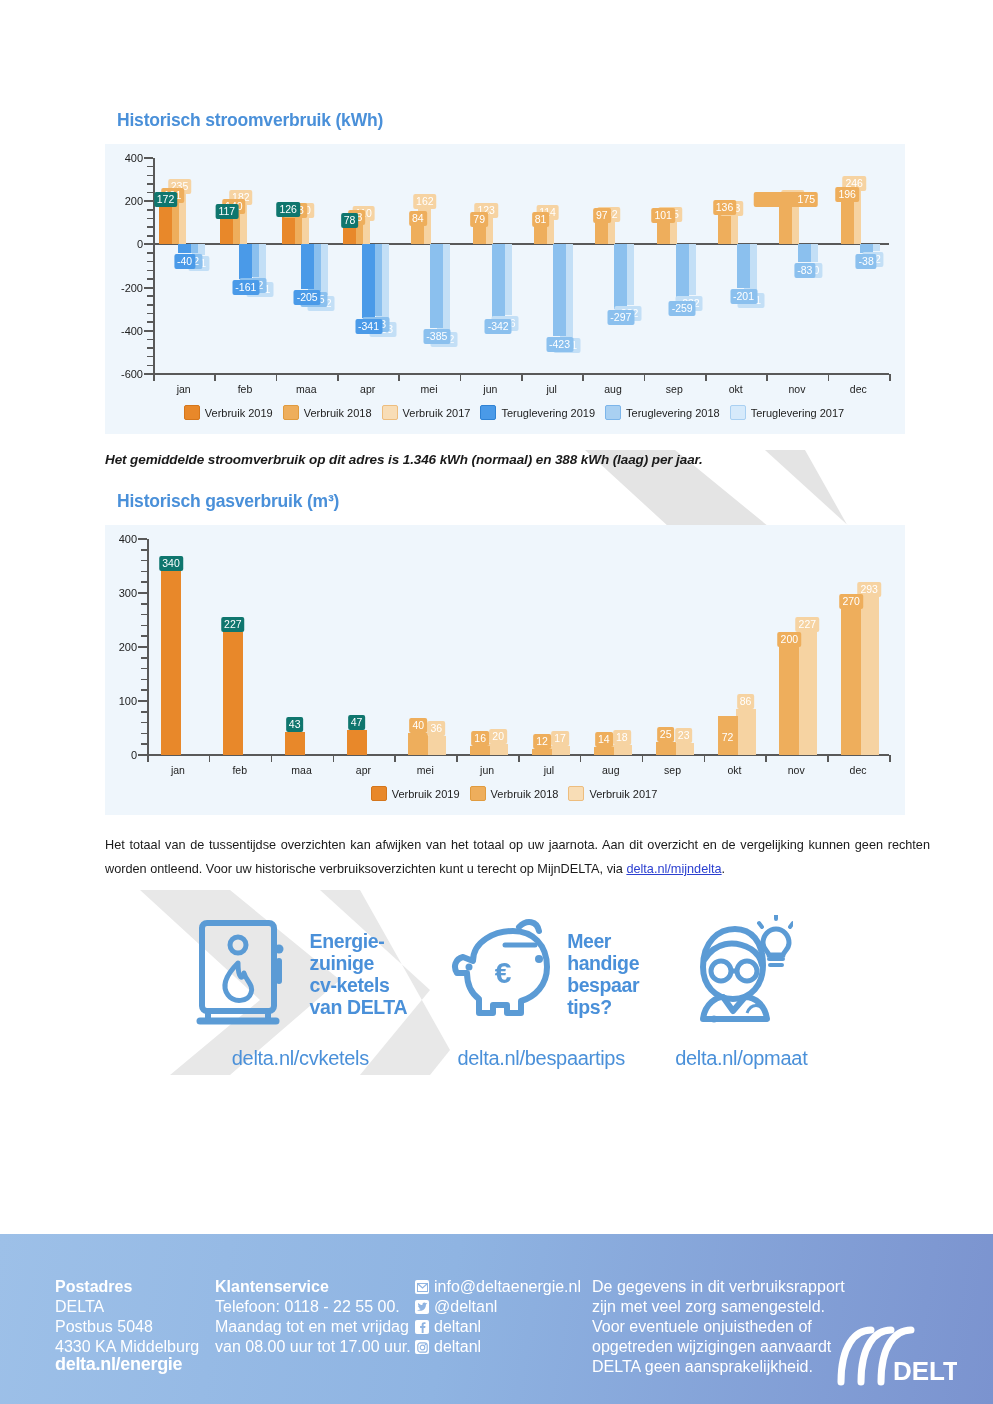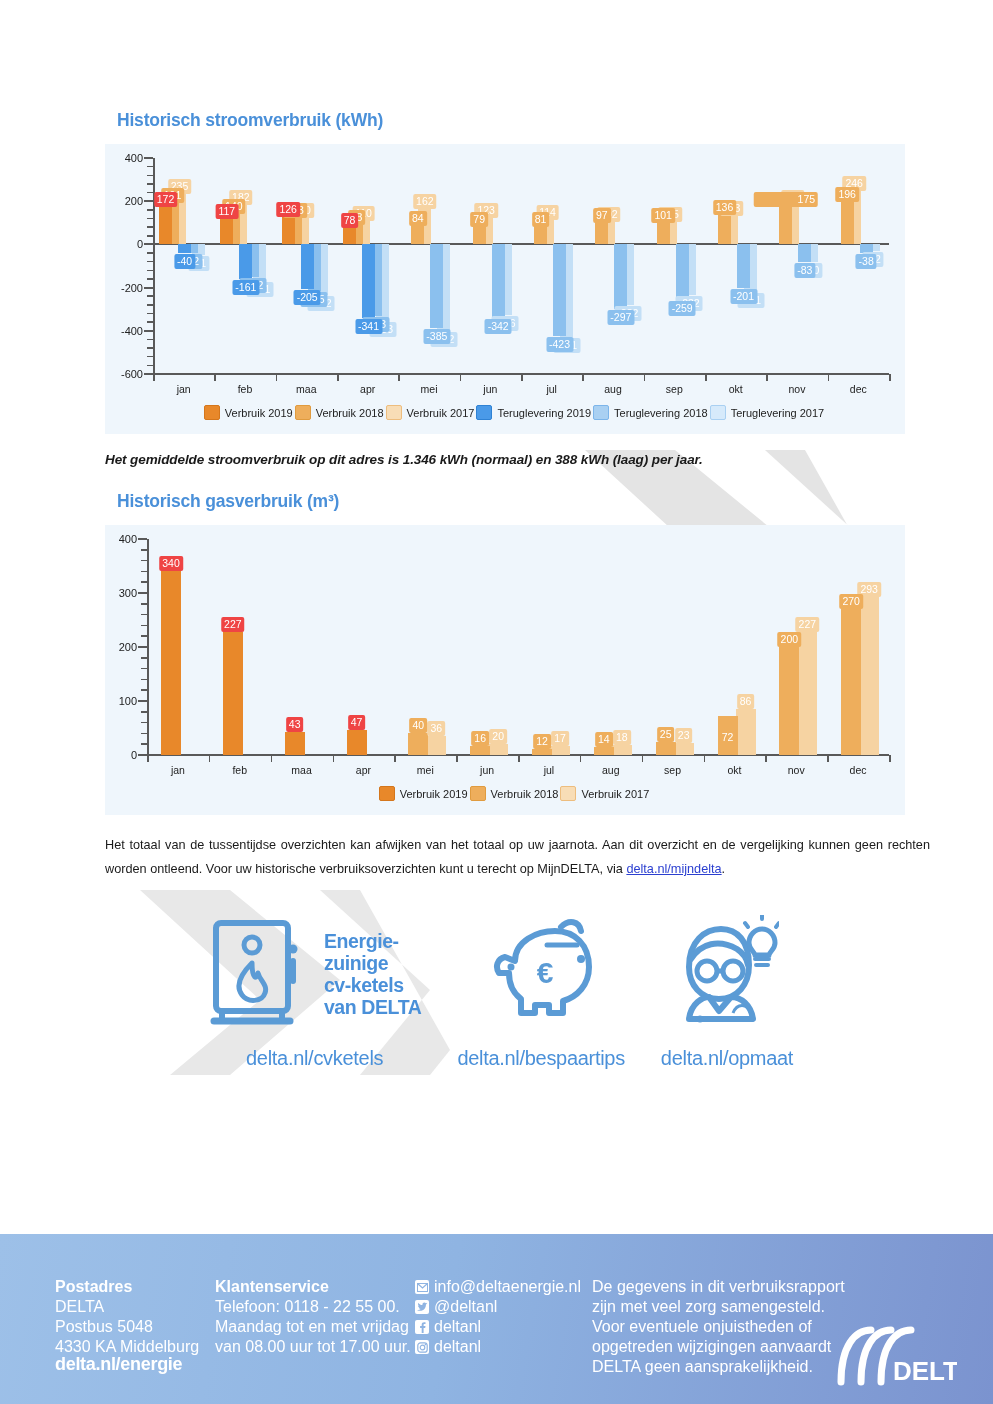--- a/index.html
+++ b/index.html
@@ -64,32 +64,32 @@
   .t-2019 { background: #4a9ae8; }
   .t-2018 { background: #8bc0ee; }
   .t-2017 { background: #c3dff6; }
 
   .vlabel {
     position: absolute; font-size: 10.5px; color: #ffffff;
     padding: 1px 3px 2px 3px; border-radius: 2px;
     white-space: nowrap; line-height: 12px;
     transform: translateX(-50%);
   }
-  .vl-2019 { background: #ef4444; }
+  .vl-2019 { background: #0f766e; }
   .vl-2018 { background: #eeae5c; }
   .vl-2017 { background: #f6d3a2; }
   .vlt-2019 { background: #4a9ae8; }
   .vlt-2018 { background: #8bc0ee; }
   .vlt-2017 { background: #c3dff6; }
 
   
   .legend {
     position: absolute; width: 100%; bottom: 14px;
     display: flex; justify-content: center; align-items: center;
-    gap: 2px; flex-wrap: nowrap; padding-left: 18px;
+    gap: 10px; flex-wrap: nowrap; padding-left: 18px;
   }
   .legend-item { display: flex; align-items: center; gap: 5px; }
   .legend-swatch {
     width: 16px; height: 15px; border-radius: 2px; border: 1.5px solid;
     display: block;
   }
   .sw-c2019 { background: #e8882a; border-color: #d4761c; }
   .sw-c2018 { background: #eeae5c; border-color: #e09b3f; }
   .sw-c2017 { background: #f8ddb6; border-color: #edbd7e; }
   .sw-t2019 { background: #4a9ae8; border-color: #2f82d4; }
@@ -514,20 +514,26 @@
     <div class="promo">
       <div class="promo-top">
         <svg width="112" height="118" viewBox="0 0 112 118">
           <path d="M30 46 C30 26 52 16 70 16 C90 16 104 30 104 52 C104 70 92 82 78 86 L78 98 L64 98 L64 90 L50 90 L50 98 L36 98 L36 84 C28 78 24 68 24 58 L14 58 C10 52 12 44 20 42 Z" fill="none" stroke="#5b9bd5" stroke-width="6" stroke-linejoin="round"></path>
           <path d="M76 12 C84 4 94 6 96 16" fill="none" stroke="#5b9bd5" stroke-width="6" stroke-linecap="round"></path>
           <path d="M62 30 L92 30" stroke="#5b9bd5" stroke-width="5" stroke-linecap="round"></path>
           <circle cx="96" cy="44" r="4" fill="#5b9bd5"></circle>
           <circle cx="26" cy="52" r="3.5" fill="#5b9bd5"></circle>
           <text x="60" y="68" font-family="'Liberation Sans',sans-serif" font-size="30" font-weight="bold" fill="#5b9bd5" text-anchor="middle">€</text>
         </svg>
+        <div class="promo-text">
+          <div>Meer</div>
+          <div>handige</div>
+          <div>bespaar</div>
+          <div>tips?</div>
+        </div>
       </div>
       <div class="promo-url">delta.nl/bespaartips</div>
     </div>
 
     <div class="promo">
       <div class="promo-top">
         <svg width="104" height="118" viewBox="0 0 104 118">
           <path d="M14 52 C14 26 30 14 46 14 C62 14 74 26 74 50 C74 70 62 84 44 84 C26 84 14 70 14 52 Z" fill="none" stroke="#5b9bd5" stroke-width="6"></path>
           <path d="M16 44 C26 28 44 24 62 34 C68 38 72 44 73 50" fill="none" stroke="#5b9bd5" stroke-width="6" stroke-linecap="round"></path>
           <circle cx="32" cy="56" r="10" fill="none" stroke="#5b9bd5" stroke-width="5"></circle>

